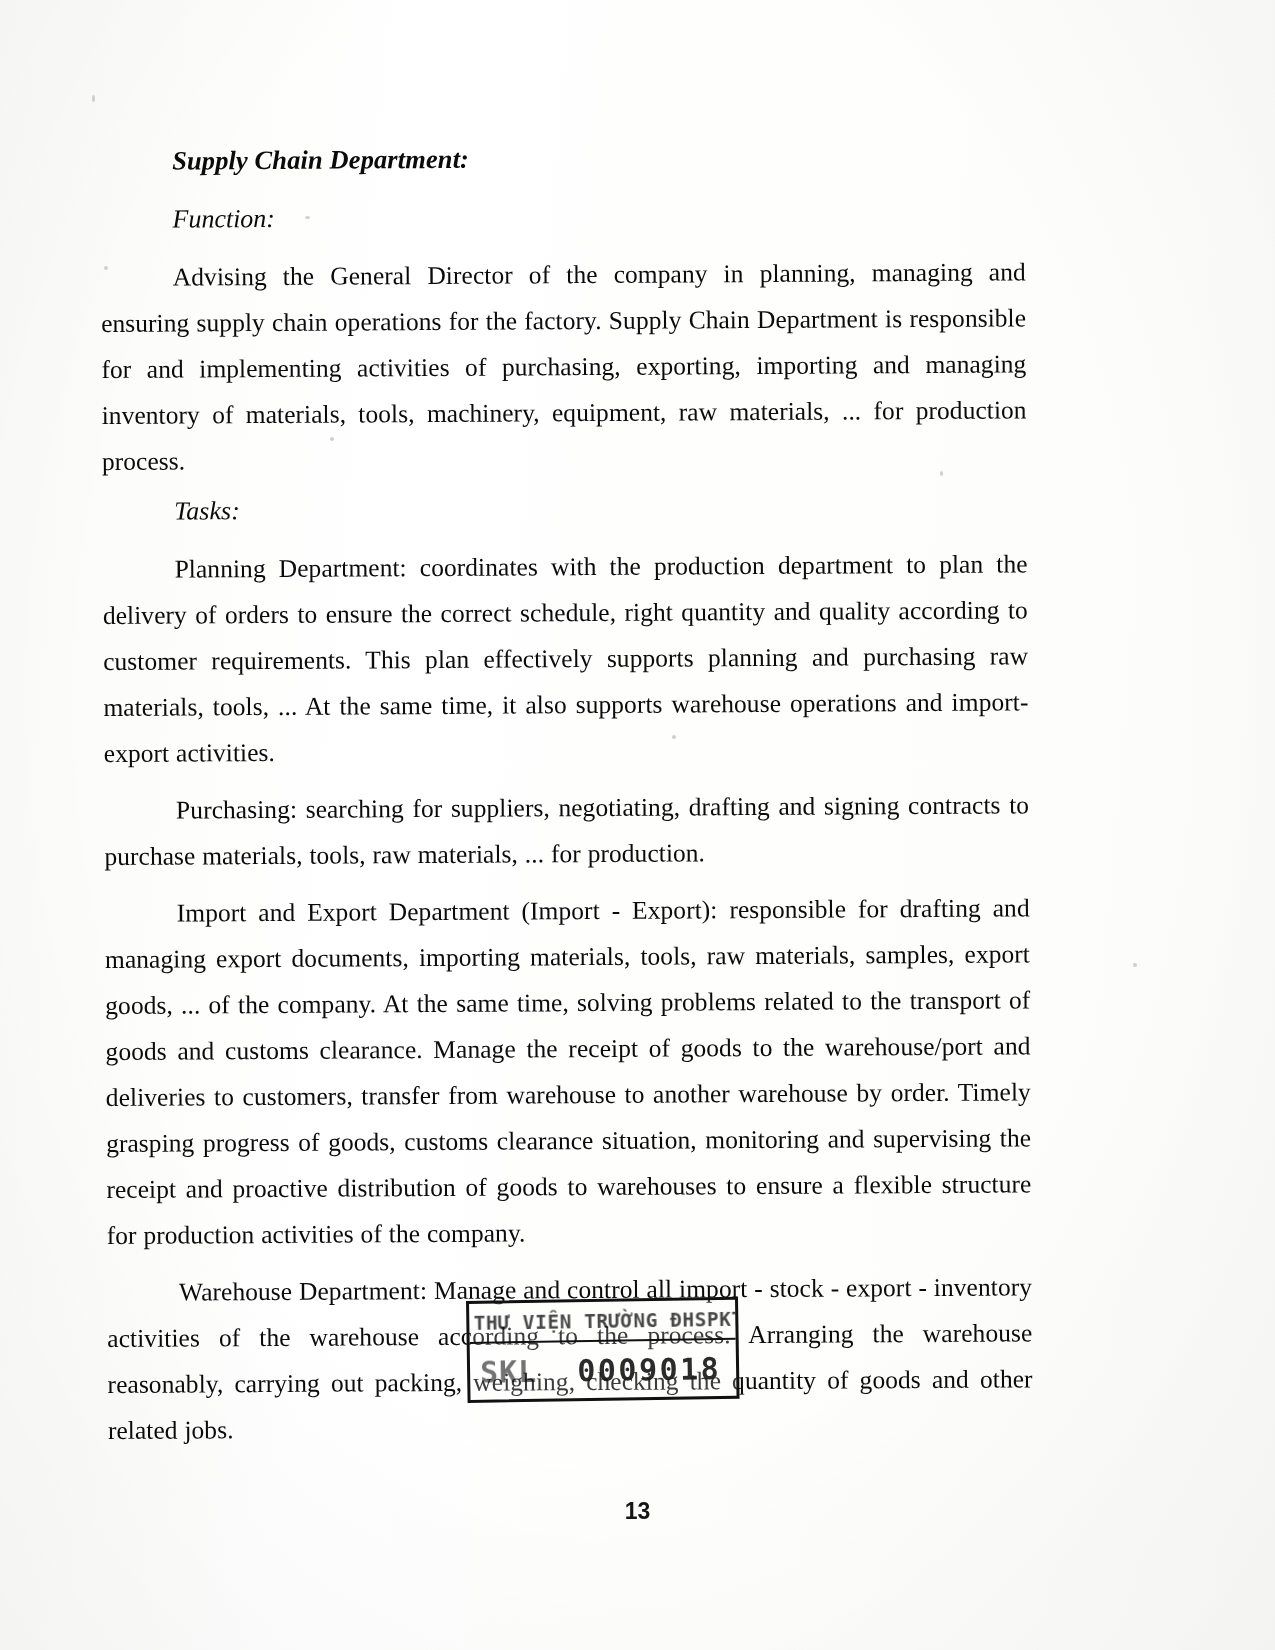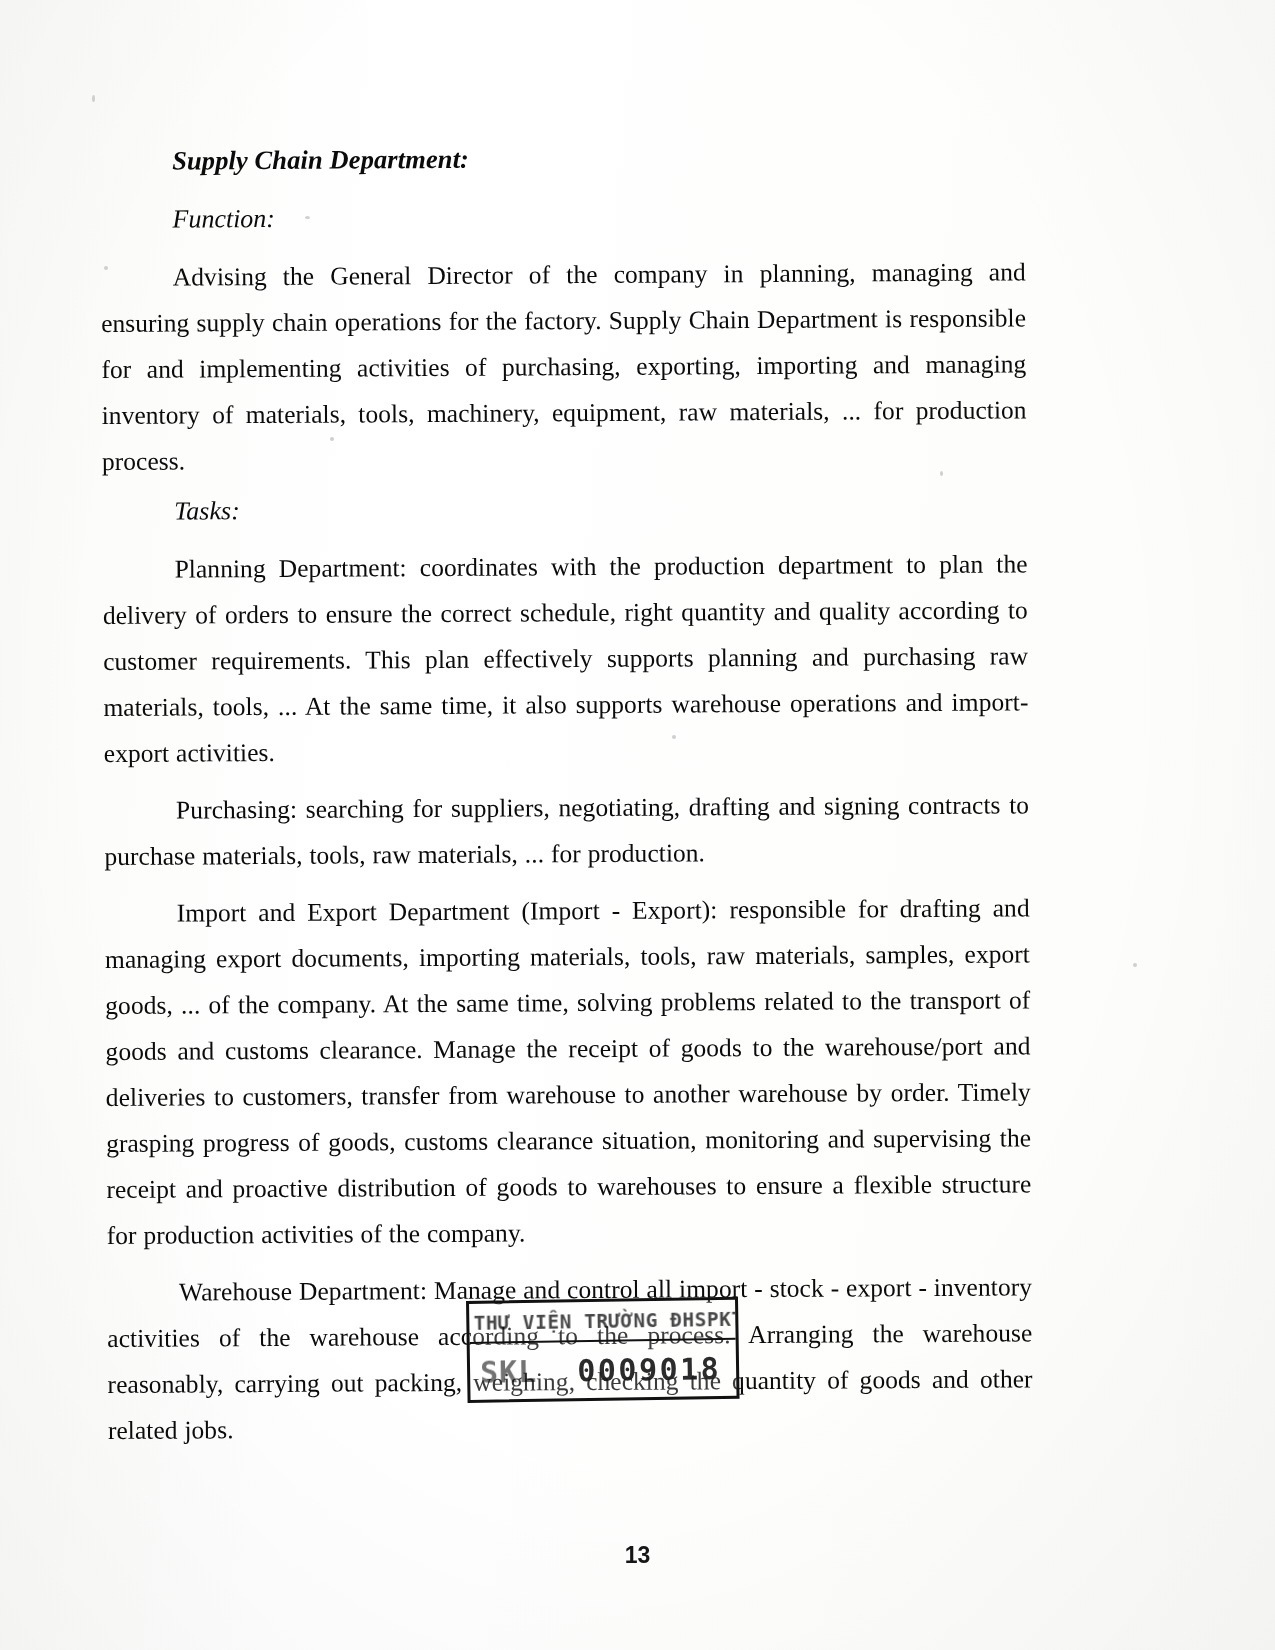--- a/index.html
+++ b/index.html
@@ -117,21 +117,21 @@
     font-size: 30px;
     font-weight: bold;
     letter-spacing: 2.5px;
     margin-left: 40px;
     opacity: 0.92;
   }
   .page-number {
     position: absolute;
     left: 0;
     right: 0;
-    top: 1542px;
+    top: 1498px;
     text-align: center;
     font-family: "Liberation Sans", "DejaVu Sans", sans-serif;
     font-size: 23px;
     font-weight: bold;
     color: #161616;
   }
 </style>
 </head>
 <body>
 

